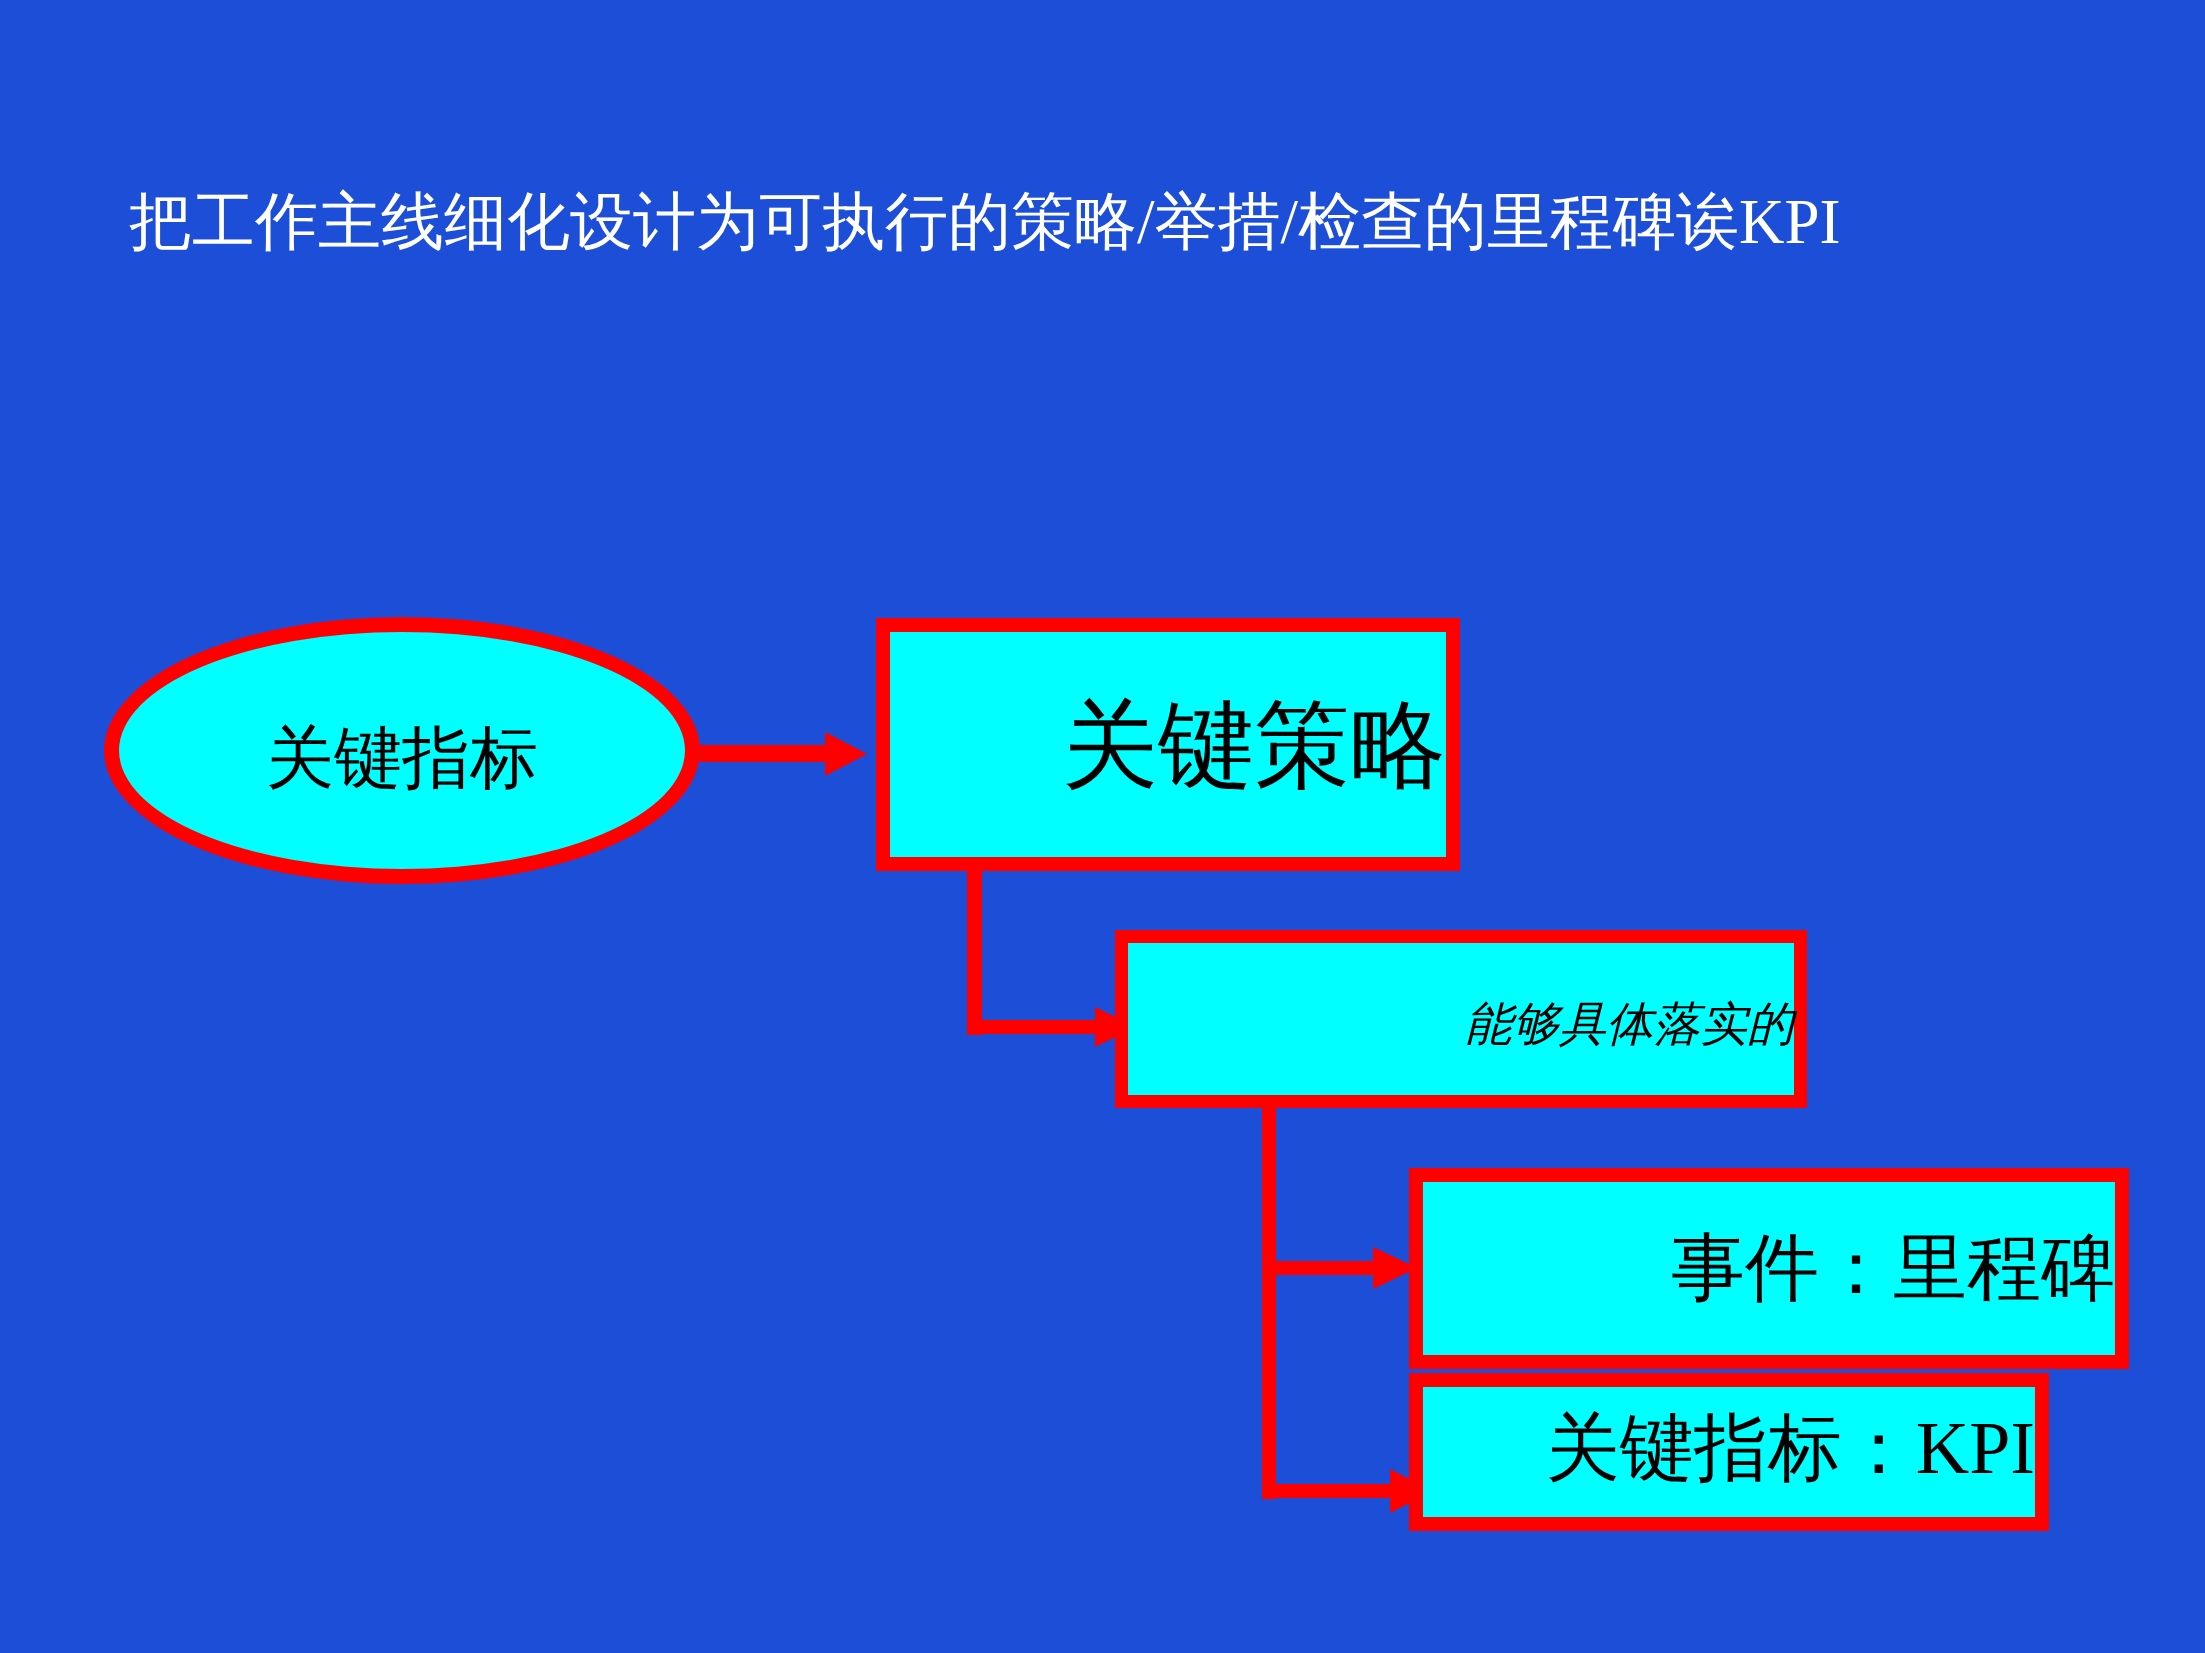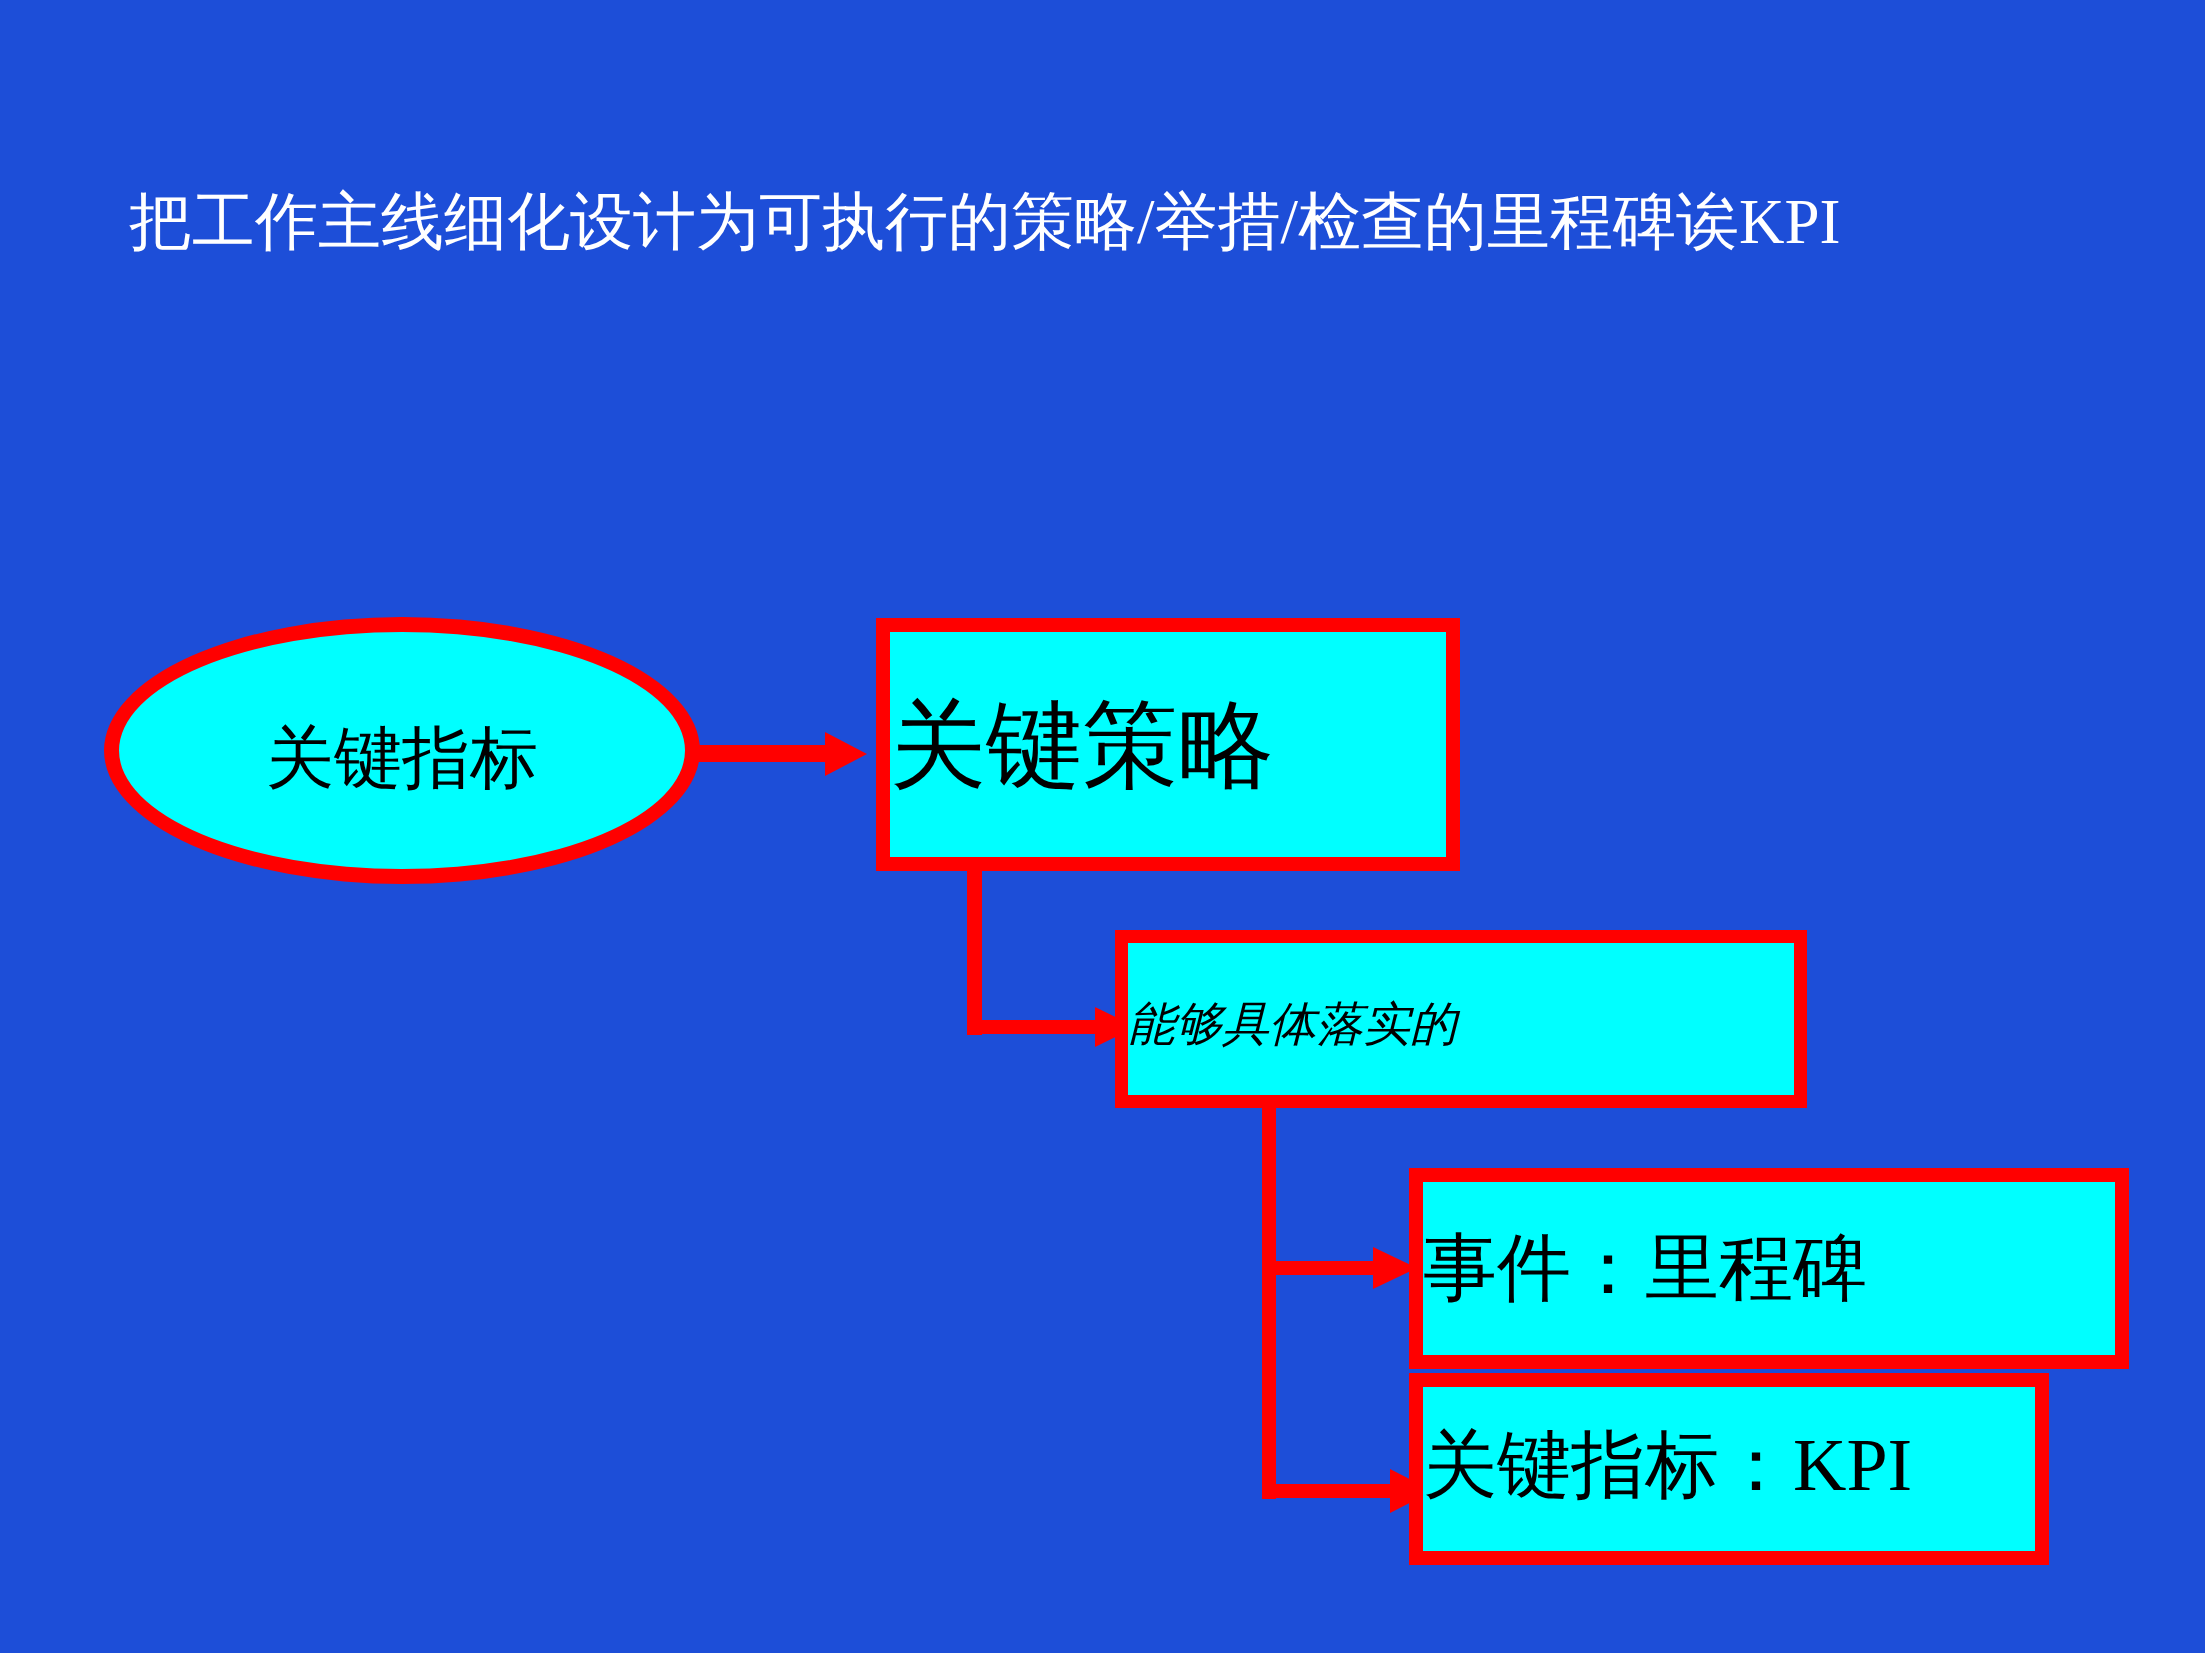--- a/index.html
+++ b/index.html
@@ -1,30 +1,30 @@
 <!DOCTYPE html>
 <html style="font-size:12px"><head>
 <meta charset="utf-8">
 <style>
   html,body{margin:0;padding:0;background:#000;}
   #canvas{position:relative;width:2205px;height:1654px;background:#1d4ed8;overflow:hidden;font-family:"Liberation Serif",serif;}
   .abs{position:absolute;box-sizing:border-box;}
   #title{left:129px;top:188px;font-size:63px;color:#fff;white-space:nowrap;line-height:1.1;}
   #ellipse{left:104px;top:617px;width:596px;height:267px;border:15px solid #f00;border-radius:50%;background:#00ffff;display:flex;align-items:center;justify-content:center;z-index:2;}
   #ellipse .lbl{font-size:68px;color:#000;transform:translateY(7.5px);}
-  .nodebox{border:14.3px solid #f00;background:#00ffff;display:flex;align-items:center;justify-content:flex-start;z-index:2;}
+  .nodebox{border:14.3px solid #f00;background:#00ffff;display:flex;align-items:center;justify-content:flex-end;z-index:2;}
   #box-strategy{left:876px;top:618px;width:584px;height:253px;}
   #box-strategy .lbl{font-size:96px;color:#000;transform:translateY(1.5px);}
   #box-measures{left:1115px;top:930px;width:692px;height:178px;border-width:13.5px;font-style:italic;}
   #box-measures .row{display:inline-flex;align-items:baseline;transform:translateY(4.5px);}
   #box-measures .prefix{font-size:47px;color:#000;}
   #box-measures .main{font-size:86px;color:#000;}
   #box-milestone{left:1409px;top:1168px;width:720px;height:201px;}
   #box-milestone .lbl{font-size:74px;color:#000;}
-  #box-kpi{left:1409px;top:1373px;width:640px;height:192px;}
+  #box-kpi{left:1409px;top:1373px;width:640px;height:158px;}
   #box-kpi .lbl{font-size:74px;color:#000;transform:translateY(-3px);}
   .shaft{background:#f00;z-index:1;}
   .head-right{width:0;height:0;z-index:1;}
   #arrowA-shaft{left:698px;top:745px;width:128px;height:16.5px;}
   #arrowA-head{left:825px;top:732px;border-top:22px solid transparent;border-bottom:22px solid transparent;border-left:42px solid #f00;}
   #connB-vert{left:967px;top:871px;width:15px;height:164px;}
   #connB-horz{left:967px;top:1020px;width:128px;height:14.3px;}
   #arrowB-head{left:1095px;top:1007px;border-top:20px solid transparent;border-bottom:20px solid transparent;border-left:41px solid #f00;}
   #connC-vert{left:1262px;top:1108px;width:14.3px;height:391px;}
   #connC3-horz{left:1262px;top:1261px;width:111px;height:14.3px;}

